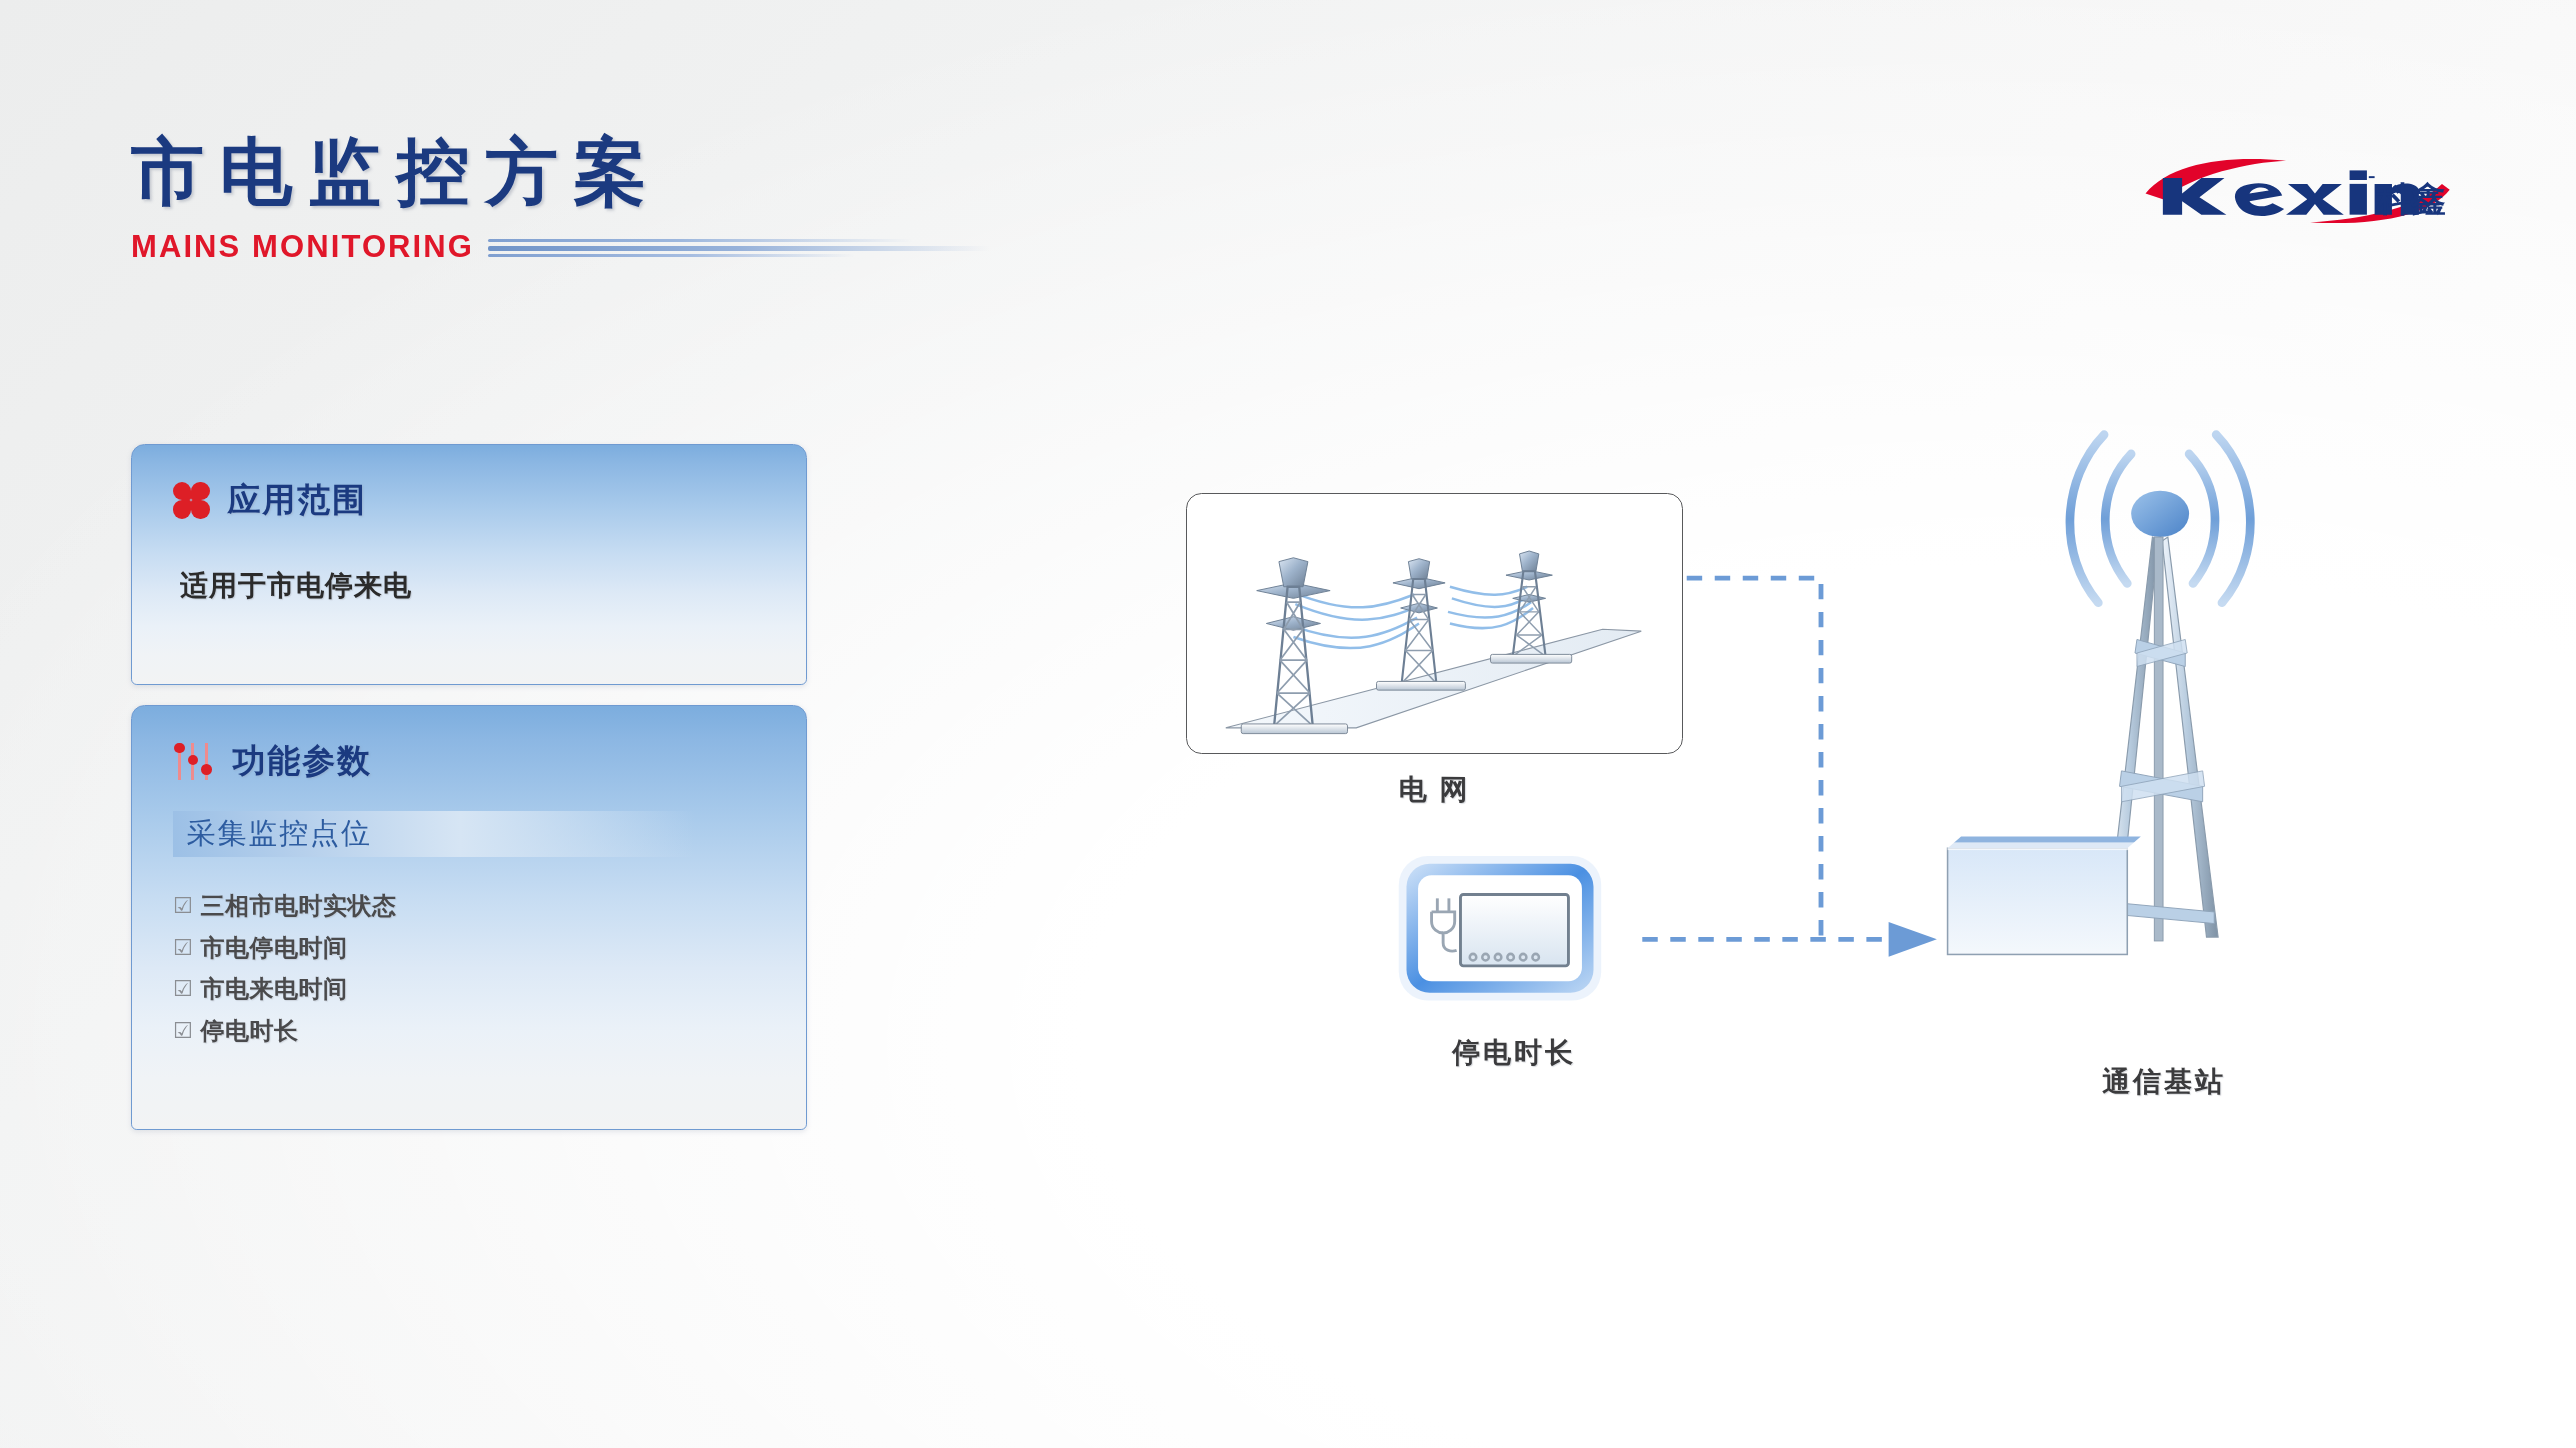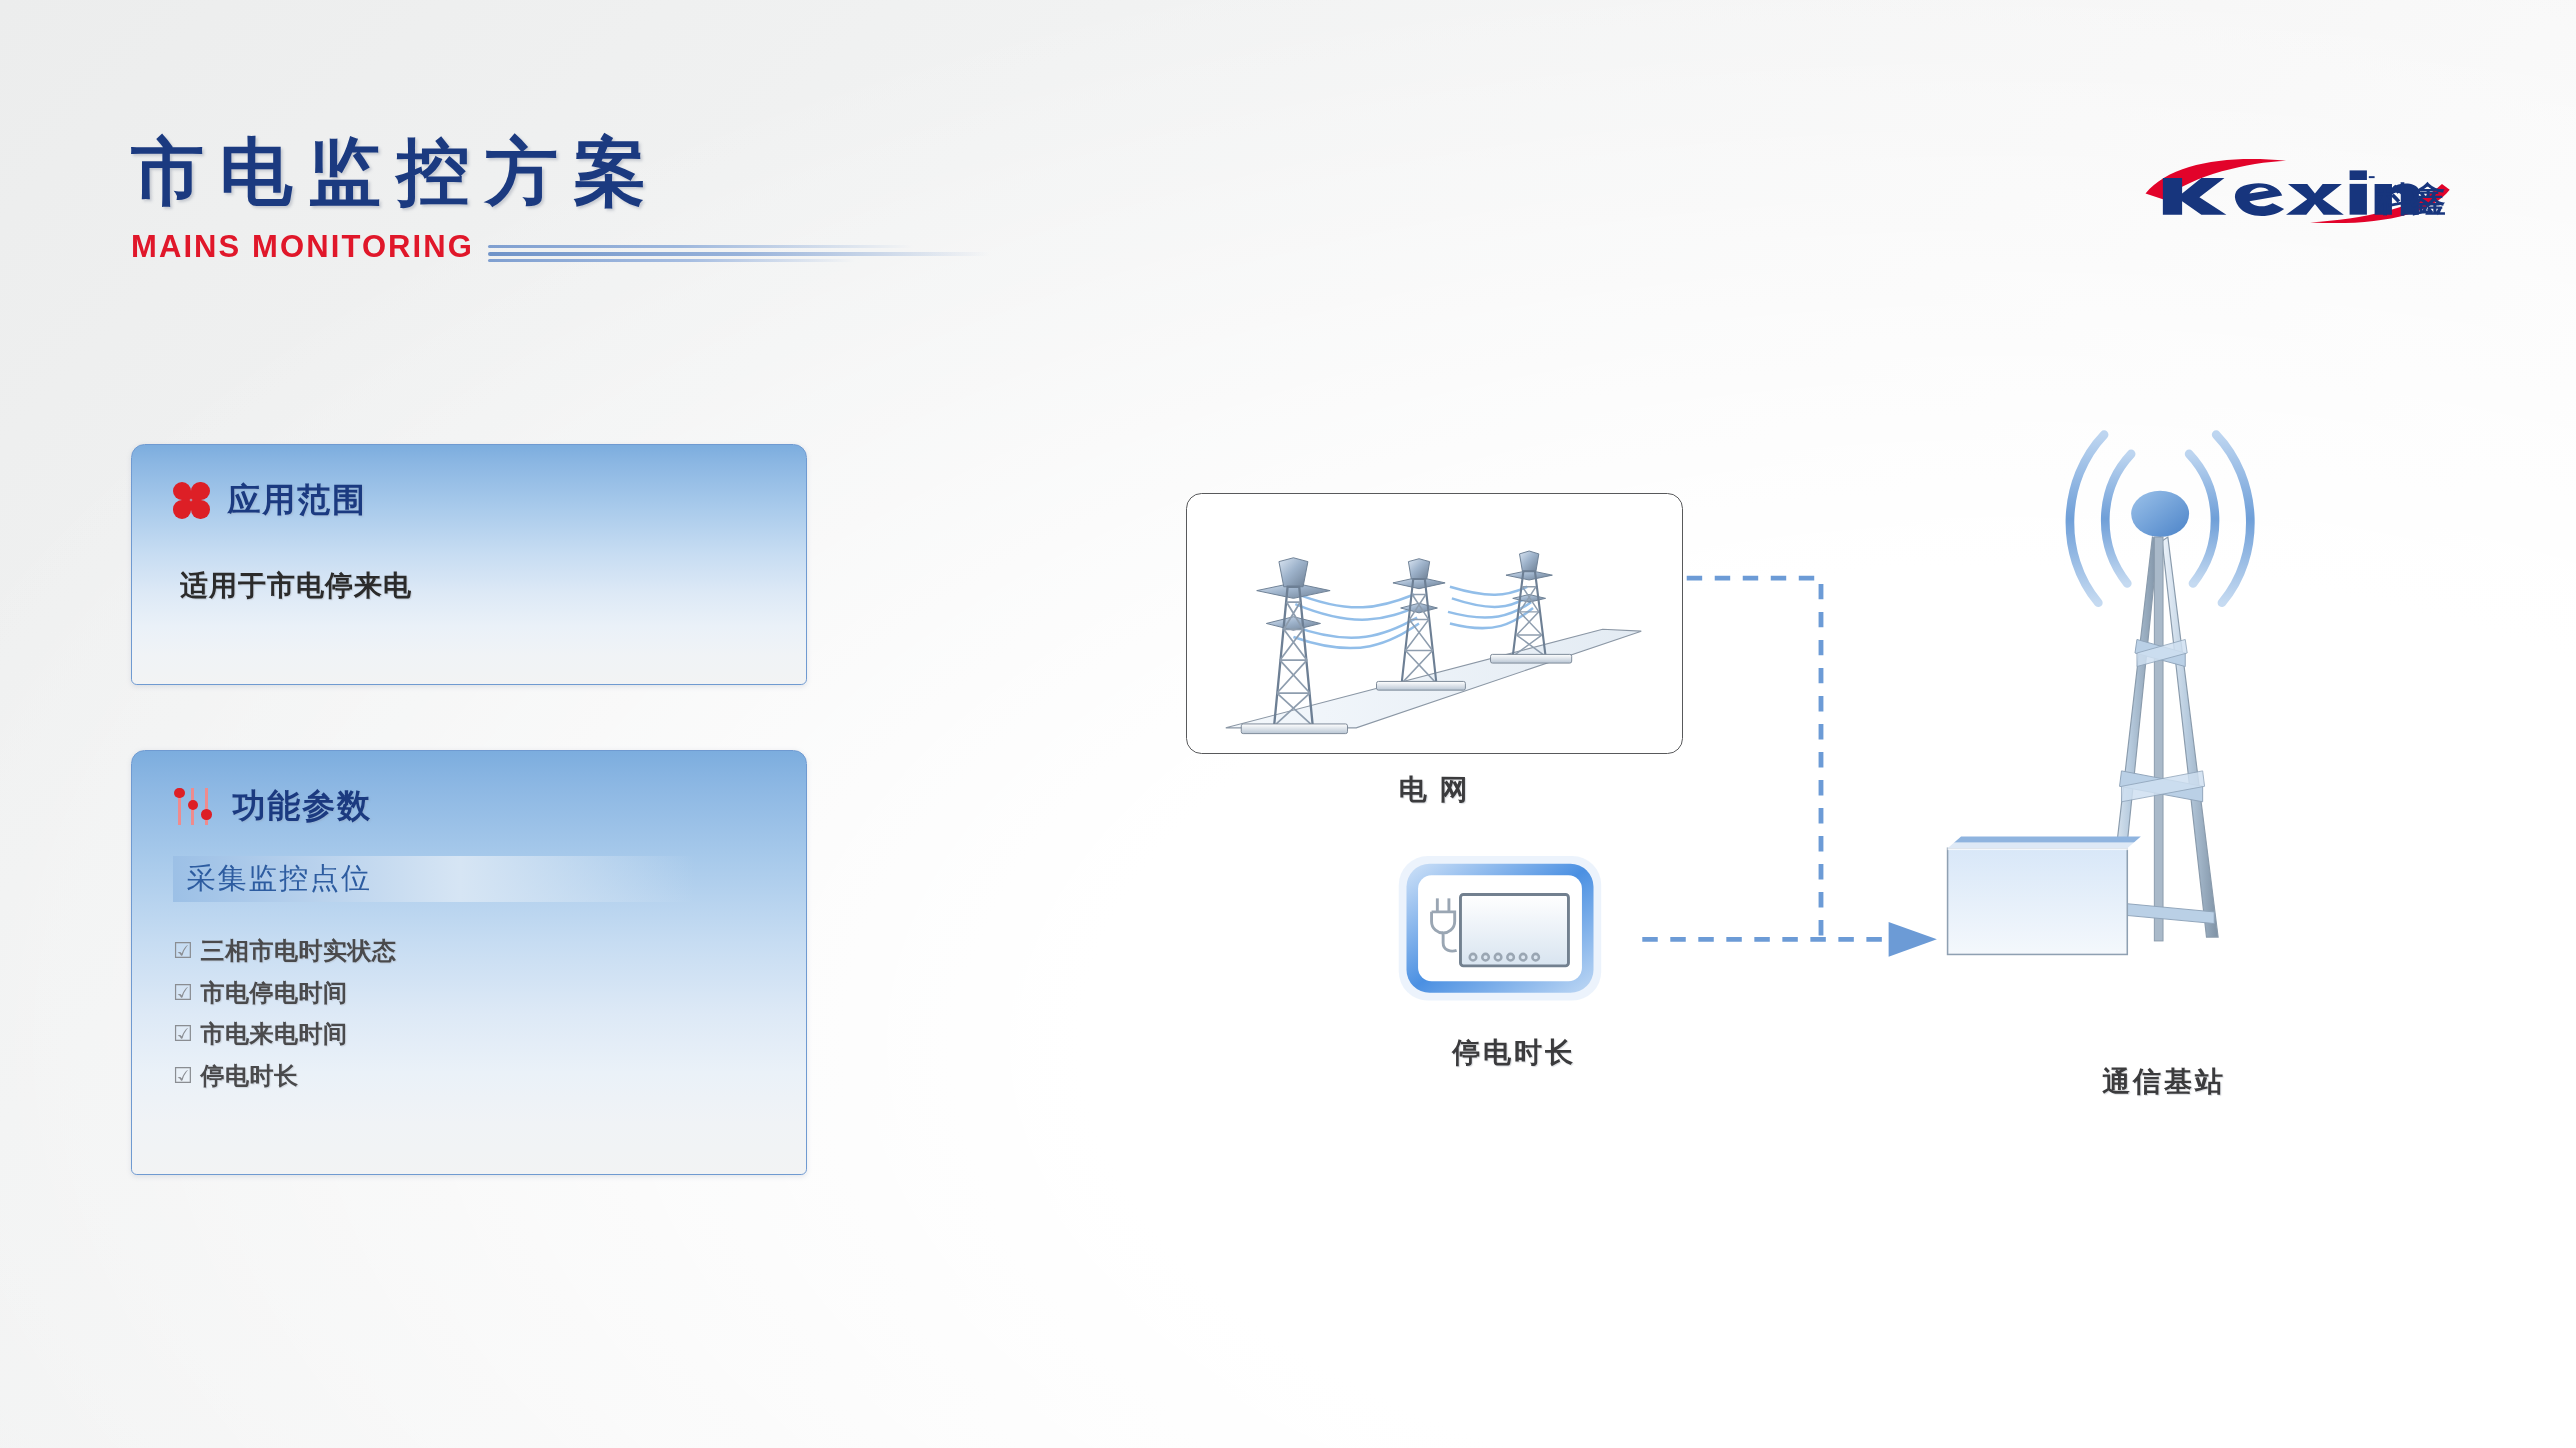--- a/index.html
+++ b/index.html
@@ -18,21 +18,21 @@
   }
 
   
   #title-block { position:absolute; left:131px; top:135px; }
   #main-title {
     font-size:73px; font-weight:bold; color:#1b3a80;
     letter-spacing:15.5px; line-height:1;
     white-space:nowrap;
     text-shadow:1.9px 1.9px 2.9px rgba(120,130,150,0.35);
   }
-  #subtitle-row { display:flex; align-items:flex-end; margin-top:21px; }
+  #subtitle-row { display:flex; align-items:center; margin-top:21px; }
   #sub-title {
     font-size:31px; font-weight:bold; color:#e0172a;
     letter-spacing:2.1px; white-space:nowrap;
   }
   #deco-lines { position:relative; width:502px; height:25px; margin-left:13.5px; }
   .deco-line { position:absolute; left:0; height:2.9px; border-radius:1.9px; }
   .deco-line.l1 { top:4.8px;  width:425px; height:2.9px;
       background:linear-gradient(to right,#7f9fd0 0%, #9db7dd 45%, rgba(200,214,236,0) 100%); }
   .deco-line.l2 { top:11.6px; width:502px; height:4.8px;
       background:linear-gradient(to right,#6f93c8 0%, #97b2da 50%, rgba(205,218,238,0) 100%); }
@@ -46,21 +46,21 @@
   .card {
     position:absolute; left:131px; width:676px;
     border:1px solid #6f9ad1;
     border-radius:13.5px 13.5px 5.8px 5.8px;
     background:linear-gradient(to bottom,
       #7cadde 0%, #8cb7e3 8%, #a8caeb 26%, #c6dcf2 45%,
       #dde9f6 62%, #eaf1f8 76%, #f0f3f6 88%, #f2f3f4 100%);
     box-shadow:0 1.9px 4.8px rgba(120,135,160,0.18);
   }
   #card-scope  { top:444px;  height:241px; }
-  #card-params { top:705px;  height:425px;margin-top:45px; }
+  #card-params { top:705px;  height:425px; }
 
   .card-head { display:flex; align-items:center; padding:33px 0 0 41px; }
   .card-head-title {
     font-size:33px; font-weight:bold; color:#1b3a80; letter-spacing:1.9px;
     margin-left:17.4px; text-shadow:1px 1px 1.9px rgba(140,150,170,0.35);
   }
   .card-body-text {
     margin:44px 0 0 48px; font-size:28px; color:#2b2b2b; font-weight:bold;
     letter-spacing:1px; text-shadow:1px 1px 1px rgba(160,165,175,0.4);
   }

